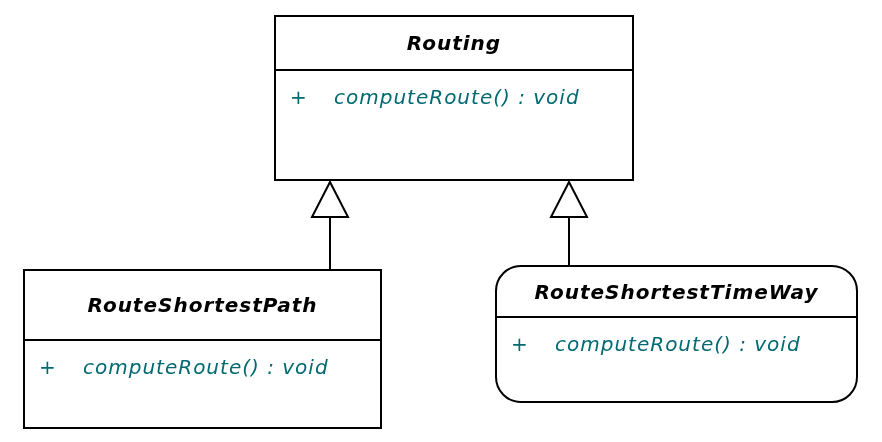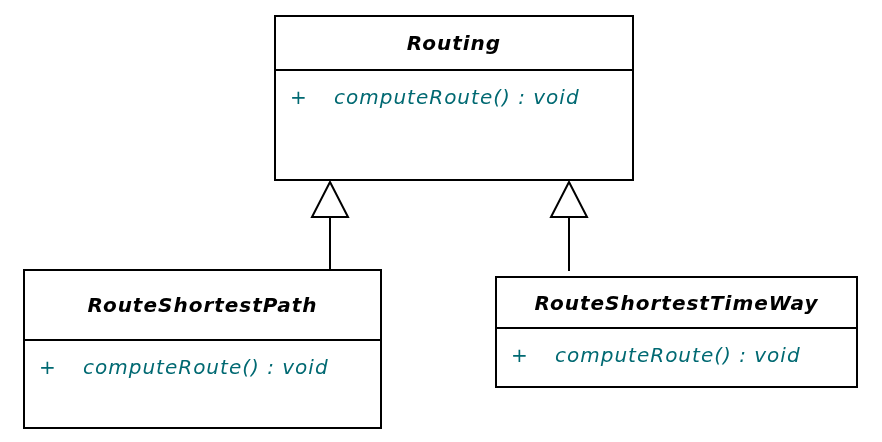--- a/index.html
+++ b/index.html
@@ -46,21 +46,21 @@
     white-space: nowrap;
   }
   .method-row .vis {
     width: 44px;
     flex: 0 0 auto;
   }
   #box-routing { left: 274px; top: 15px;  width: 360px; height: 166px; }
   #box-routing .class-title { height: 54px; }
   #box-left    { left: 23px;  top: 269px; width: 359px; height: 160px; }
   #box-left .class-title { height: 70px; }
-  #box-right   { left: 495px; top: 276px; width: 363px; height: 112px; }
+  #box-right   { left: 495px; top: 265px; width: 363px; height: 138px; border-radius: 26px; }
   #box-right .class-title { height: 51px; }
   .edge-layer {
     position: absolute;
     left: 0; top: 0;
     width: 882px;
     height: 442px;
     pointer-events: none;
   }
 </style>
 </head>

